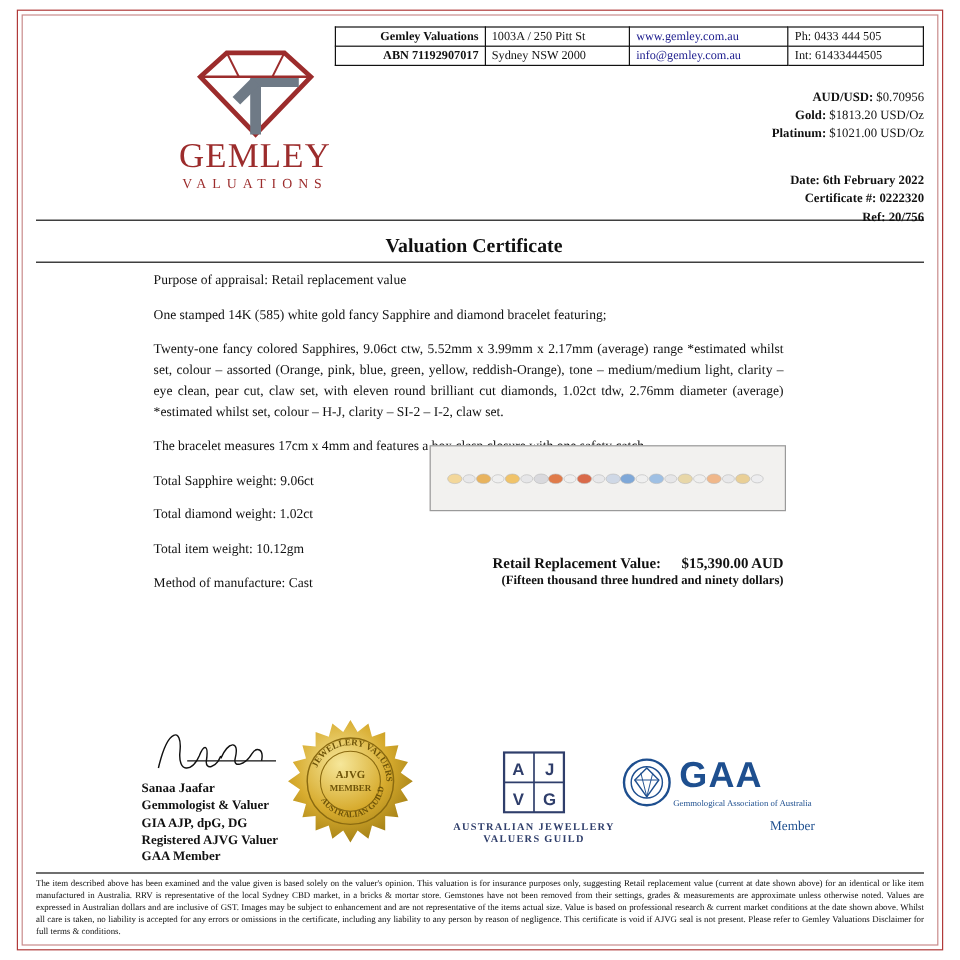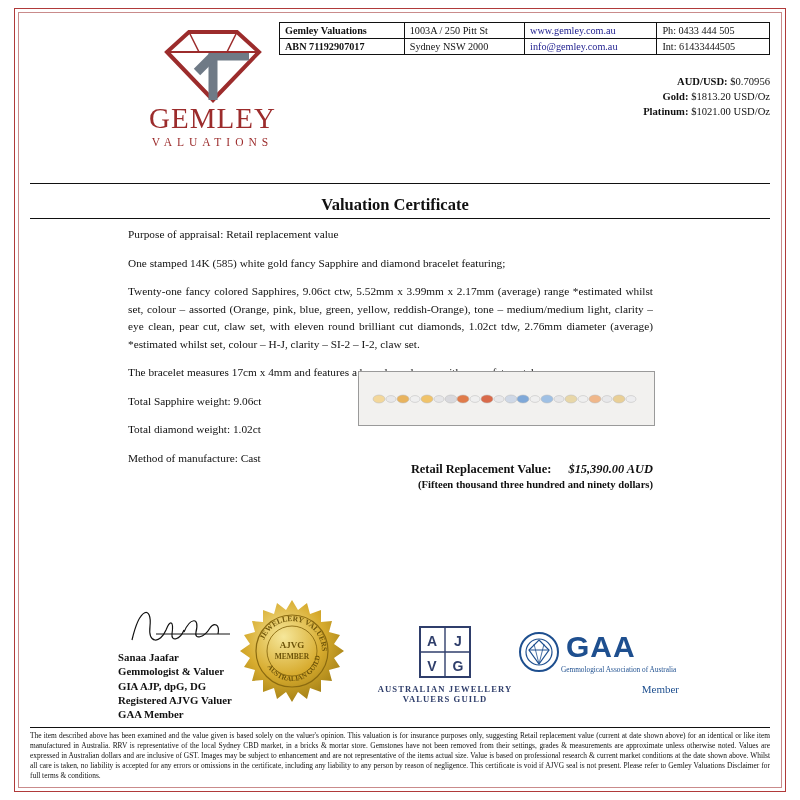--- a/index.html
+++ b/index.html
@@ -43,21 +43,21 @@
 
   
   .header {
     position: absolute;
     left: 30px; top: 18px;
     width: 740px;
     height: 150px;
   }
   .logo-wrap {
     position: absolute;
-    left: 90px; top: 8px;
+    left: 90px; top: 20px;
     width: 185px; height: 130px;
     text-align: center;
   }
   .logo-diamond {
     width: 120px; height: 80px;
     margin: 0 auto;
     position: relative;
   }
   .logo-name {
     font-family: "Liberation Serif", serif;
@@ -82,21 +82,21 @@
     border-collapse: collapse;
     font-size: 10.2px;
     font-family: "Liberation Serif", serif;
   }
   .contact-table td {
     border: 1px solid #111;
     padding: 2px 5px;
     vertical-align: middle;
     white-space: nowrap;
   }
-  .contact-table td.b { font-weight: bold; }
+  .contact-table td.b { font-weight: bold; text-align: right; }
   .contact-table td.link { color: #1a1a8c; }
 
   
   .metals {
     position: absolute;
     right: 0; top: 56px;
     width: 330px;
     text-align: right;
     font-size: 10.6px;
     line-height: 1.42;
@@ -162,21 +162,21 @@
   }
 
   .rrv {
     position: absolute;
     left: 128px; top: 462px;
     width: 525px;
     text-align: right;
     font-size: 12.4px;
     font-weight: bold;
   }
-  .rrv .amount { margin-left: 14px; font-style: italic; }
+  .rrv .amount { margin-left: 14px; }
   .rrv-words {
     position: absolute;
     left: 128px; top: 479px;
     width: 525px;
     text-align: right;
     font-size: 10.6px;
     font-weight: bold;
   }
 
   
@@ -323,20 +323,34 @@
       <div>
         <span class="lbl">Gold:</span>
         <span>$1813.20 USD/Oz</span>
       </div>
       <div>
         <span class="lbl">Platinum:</span>
         <span>$1021.00 USD/Oz</span>
       </div>
     </div>
 
+    <div class="certinfo">
+      <div>
+        <span>Date:</span>
+        <span>6th February 2022</span>
+      </div>
+      <div>
+        <span>Certificate #:</span>
+        <span>0222320</span>
+      </div>
+      <div>
+        <span>Ref:</span>
+        <span>20/756</span>
+      </div>
+    </div>
   </div>
 
   <div class="hr-main"></div>
   <div class="cert-title">Valuation Certificate</div>
   <div class="hr-sub"></div>
 
   <div class="body-area">
     <p>
       <span>Purpose of appraisal:</span>
       <span class="b">Retail replacement value</span>
@@ -344,20 +358,24 @@
     <p>One stamped 14K (585) white gold fancy Sapphire and diamond bracelet featuring;</p>
     <p class="just">Twenty-one fancy colored Sapphires, 9.06ct ctw, 5.52mm x 3.99mm x 2.17mm (average) range *estimated whilst set, colour – assorted (Orange, pink, blue, green, yellow, reddish-Orange), tone – medium/medium light, clarity – eye clean, pear cut, claw set, with eleven round brilliant cut diamonds, 1.02ct tdw, 2.76mm diameter (average) *estimated whilst set, colour – H-J, clarity – SI-2 – I-2, claw set.</p>
     <p>The bracelet measures 17cm x 4mm and features a box clasp closure with one safety catch.</p>
     <p>
       <span>Total Sapphire weight:</span>
       <span class="b">9.06ct</span>
     </p>
     <p>
       <span>Total diamond weight:</span>
       <span class="b">1.02ct</span>
+    </p>
+    <p>
+      <span>Total item weight:</span>
+      <span class="b">10.12gm</span>
     </p>
     <p>
       <span>Method of manufacture:</span>
       <span class="b">Cast</span>
     </p>
   </div>
 
   <div class="photo">
     <div class="bracelet">
       <svg viewBox="0 0 270 16" width="270" height="16">

